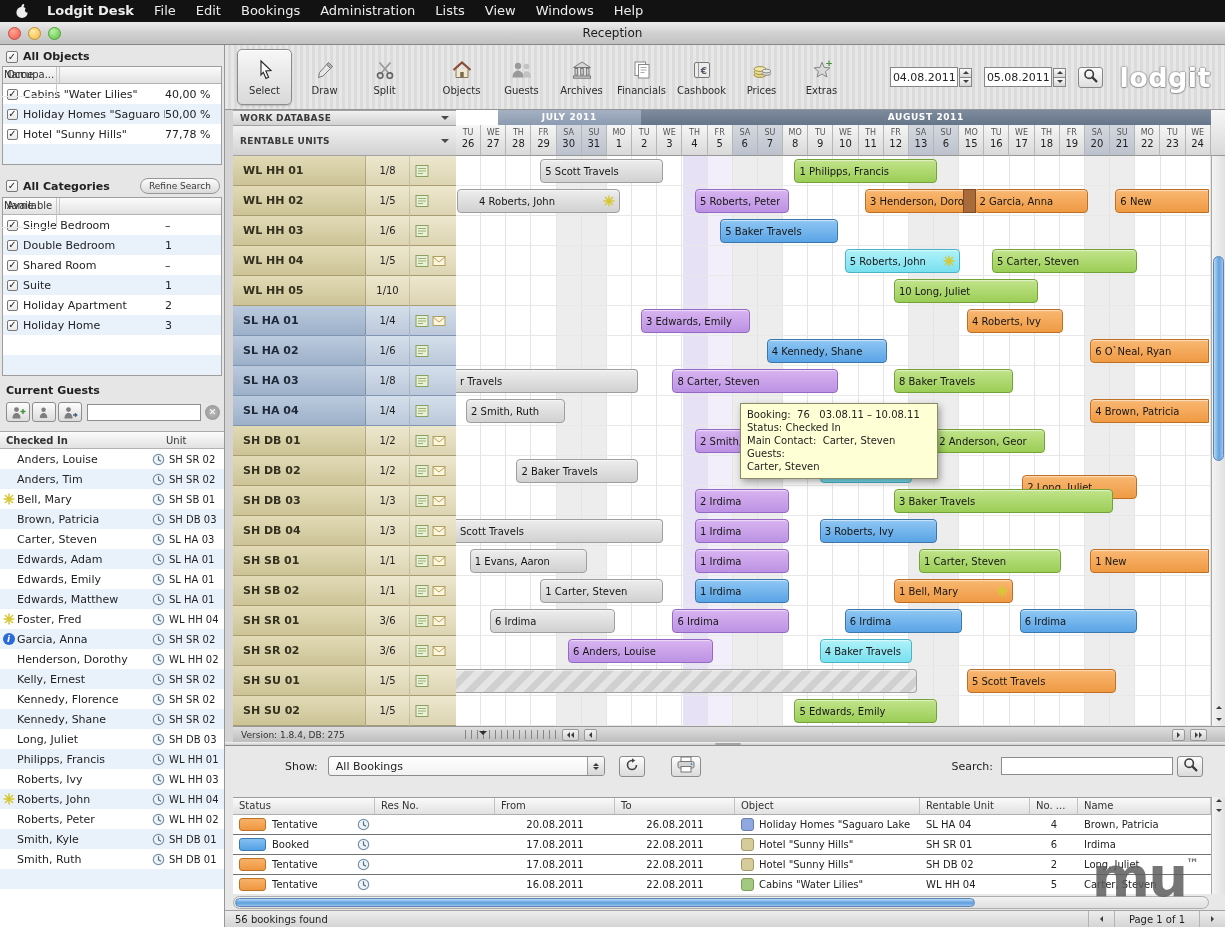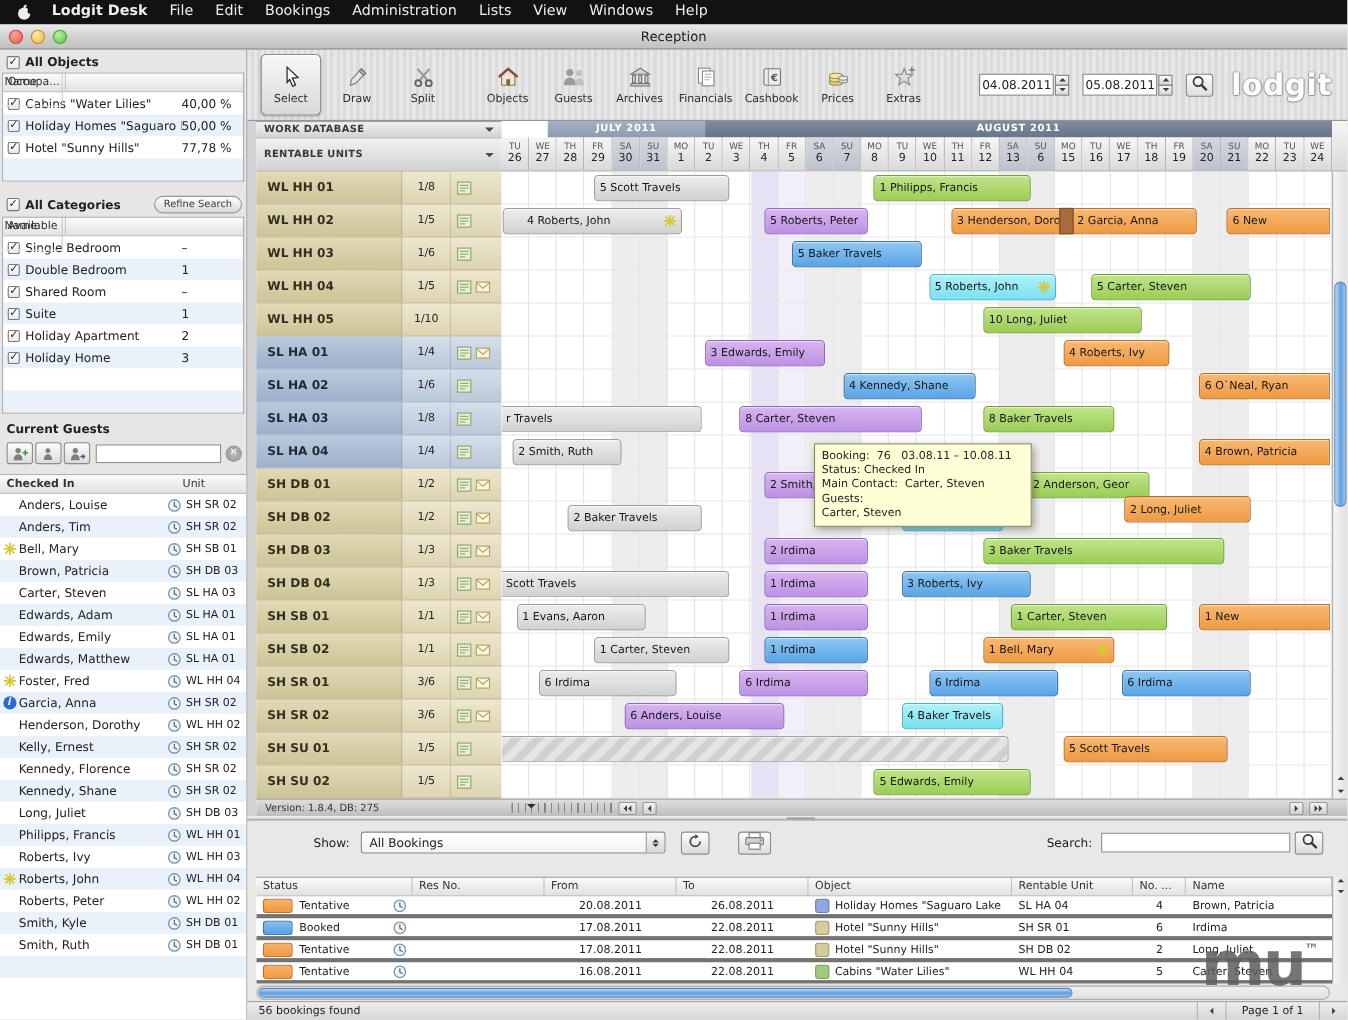--- a/index.html
+++ b/index.html
@@ -158,21 +158,21 @@
   .dd-btn{margin-left:auto;width:17px;height:18px;background:linear-gradient(#fafafa,#d6d6d6);border-left:1px solid #9c9c9c;display:flex;flex-direction:column;align-items:center;justify-content:center;gap:1px;}
   .icon-btn{height:21px;min-width:26px;border:1px solid #8c8c8c;border-radius:3px;background:linear-gradient(#fdfdfd,#dbdbdb);display:flex;align-items:center;justify-content:center;padding:0 4px;}
   #refresh-btn{margin-left:14px;}
   #print-btn{margin-left:26px;}
   #search-lbl{margin-left:auto;}
   #bookings-search{width:172px;height:18px;margin-left:8px;border:1px solid #8c8c8c;background:#fff;padding:0 4px;font-size:11px;font-family:inherit;}
   #bsearch-btn{margin-left:4px;}
   #bp-table{position:absolute;top:51px;left:8px;right:14px;height:97px;background:#fff;border-top:1px solid #9c9c9c;overflow:hidden;}
   #bt-head{display:flex;height:17px;background:linear-gradient(#fafafa,#e1e1e1);border-bottom:1px solid #aeaeae;}
   .bth{font-size:10px;color:#333;padding:2px 0 0 6px;border-right:1px solid #c2c2c2;white-space:nowrap;overflow:hidden;flex:0 0 auto;}
-  .btr{display:flex;height:20px;align-items:center;background:#fff;border-bottom:4px solid #737373;}
+  .btr{display:flex;height:20px;align-items:center;background:#fff;border-bottom:1px solid #737373;}
   .btd{font-size:10px;padding-left:6px;display:flex;align-items:center;white-space:nowrap;overflow:hidden;height:100%;flex:0 0 auto;}
   .btd.ctr{justify-content:center;padding-left:0;}
   .sw{width:27px;height:13px;border-radius:3px;margin-right:6px;flex:0 0 auto;}
   .sw-orange{background:linear-gradient(#f9b26a,#ee973f);border:1px solid #bd7226;}
   .sw-blue{background:linear-gradient(#86c0f2,#53a1e5);border:1px solid #3a78b1;}
   .ow{width:13px;height:13px;border-radius:3px;margin-right:5px;flex:0 0 auto;}
   .ow-blue{background:#8fa9e0;border:1px solid #6a7fb0;}
   .ow-tan{background:#d6cb9b;border:1px solid #a69a68;}
   .ow-green{background:#a3c87f;border:1px solid #79a054;}
   .row-clock{margin-left:auto;margin-right:5px;display:flex;flex:0 0 auto;}
@@ -1279,21 +1279,21 @@
             <div class="bar c-purple" style="left: 239.083px; width: 93.6333px; top: 273px;">
               <span class="bar-label">2 Smith,</span>
             </div>
             <div class="bar c-green" style="left: 478.167px; width: 111.25px; top: 273px;">
               <span class="bar-label">2 Anderson, Geor</span>
             </div>
             <div class="bar c-gray" style="left: 60.4px; width: 121.317px; top: 303px;">
               <span class="bar-label">2 Baker Travels</span>
             </div>
             <div class="bar c-cyan" style="left: 363.658px; width: 92.375px; top: 303px;"></div>
-            <div class="bar c-orange" style="left: 566.25px; width: 115.025px; top: 295px;">
+            <div class="bar c-orange" style="left: 566.25px; width: 115.025px; top: 319px;">
               <span class="bar-label">2 Long, Juliet</span>
             </div>
             <div class="bar c-purple" style="left: 239.083px; width: 93.6333px; top: 333px;">
               <span class="bar-label">2 Irdima</span>
             </div>
             <div class="bar c-green" style="left: 437.9px; width: 219.467px; top: 333px;">
               <span class="bar-label">3 Baker Travels</span>
             </div>
             <div class="bar c-gray clipL" style="left: 0px; width: 206.883px; top: 363px;">
               <span class="bar-label">Scott Travels</span>

